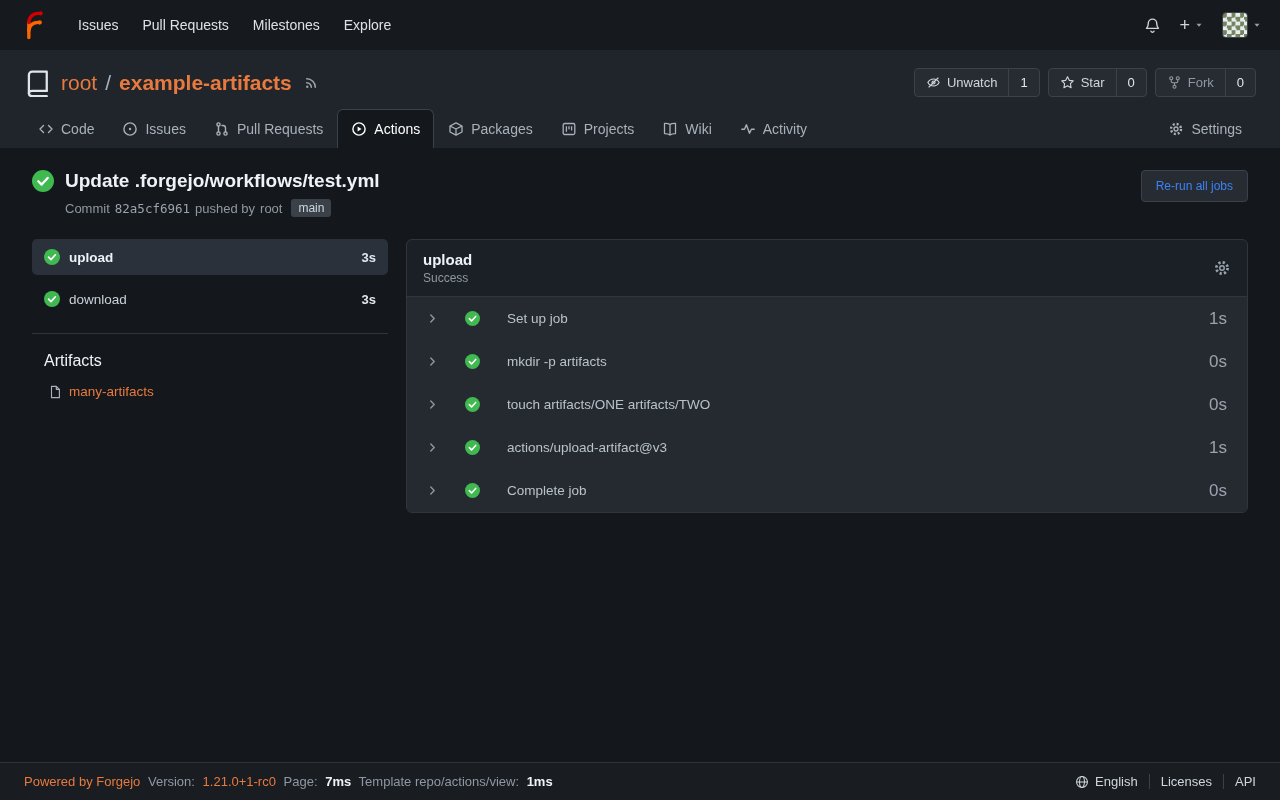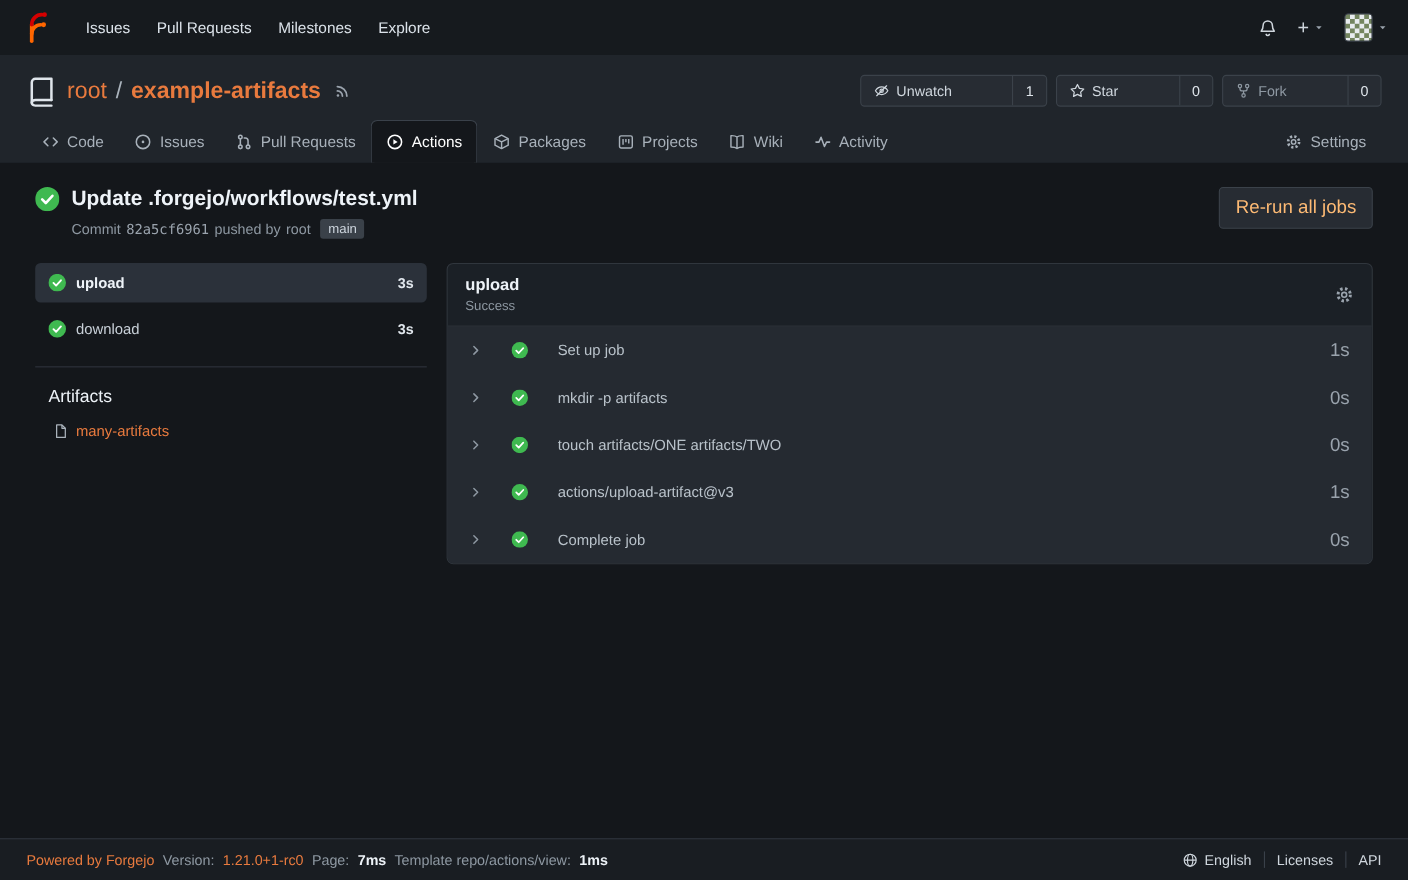--- a/index.html
+++ b/index.html
@@ -47,41 +47,41 @@
   .repo-header{background:var(--header-bg);padding:18px 24px 0 24px;flex:none;}
   .repo-title-row{display:flex;align-items:center;gap:9px;}
   .repo-icon{color:#dfe5eb;}
   .repo-title{font-size:21px;display:flex;align-items:center;gap:8px;}
   .repo-owner{color:var(--accent);}
   .repo-sep{color:#aab3bc;}
   .repo-name{color:var(--accent);font-weight:700;}
   .rss{color:#9aa3ad;margin-left:2px;cursor:pointer;}
   .repo-actions{margin-left:auto;display:flex;gap:8px;}
   .seg-btn{display:flex;align-items:stretch;background:var(--btn-bg);border:1px solid var(--btn-border);
-    border-radius:4px;overflow:hidden;font-size:13px;color:#cfd6dd;cursor:pointer;gap:44px;}
+    border-radius:4px;overflow:hidden;font-size:13px;color:#cfd6dd;cursor:pointer;}
   .seg-btn .main{display:flex;align-items:center;gap:6px;padding:6px 11px;}
   .seg-btn .count{display:flex;align-items:center;padding:6px 11px;border-left:1px solid var(--btn-border);color:#dfe5eb;}
   .seg-btn.dim .main{color:#8e98a2;}
 
   
   .tabs{display:flex;align-items:flex-end;margin-top:12px;}
   .tab{display:flex;align-items:center;gap:7px;padding:11px 13px;color:#a8b1ba;font-size:14px;cursor:pointer;
     border:1px solid transparent;border-bottom:none;}
   .tab.active{background:var(--body-bg);color:#ffffff;border-color:#3a414a;border-radius:6px 6px 0 0;}
   .tab-settings{margin-left:auto;}
 
   
   .main{flex:1;padding:22px 32px;overflow:hidden;}
   .run-header{display:flex;align-items:flex-start;justify-content:space-between;}
   .run-left{display:flex;gap:11px;}
   .run-title{font-size:19px;font-weight:700;color:var(--heading);}
   .run-sub{margin-top:7px;font-size:13px;color:var(--muted);display:flex;align-items:center;gap:5px;}
   .sha{font-family:"DejaVu Sans Mono",monospace;font-size:12.5px;color:#9aa3ad;}
   .branch-badge{background:#3a4149;color:#cdd5dd;font-size:12px;padding:2px 7px;border-radius:3px;margin-left:4px;}
-  .btn{background:var(--btn-bg);border:1px solid var(--btn-border);color:#fdba74;font-size:17px;
+  .btn{background:var(--btn-bg);border:1px solid var(--btn-border);color:#3b82f6;font-size:12px;
     padding:8px 14px;border-radius:4px;cursor:pointer;font-family:inherit;}
 
   .columns{display:flex;gap:18px;margin-top:22px;align-items:flex-start;}
   .jobs-col{width:356px;flex:none;}
   .job-row{display:flex;align-items:center;gap:9px;padding:10px 12px;border-radius:5px;cursor:pointer;margin-bottom:6px;}
   .job-row.selected{background:var(--sel-bg);}
   .job-name{font-weight:700;color:var(--heading);font-size:13.5px;}
   .job-row:not(.selected) .job-name{font-weight:400;color:#c9d1d9;}
   .job-dur{margin-left:auto;font-weight:700;font-size:13px;color:#e2e8ee;}
   .jobs-divider{border:none;border-top:1px solid #2e343c;margin:16px 0 18px 0;}

